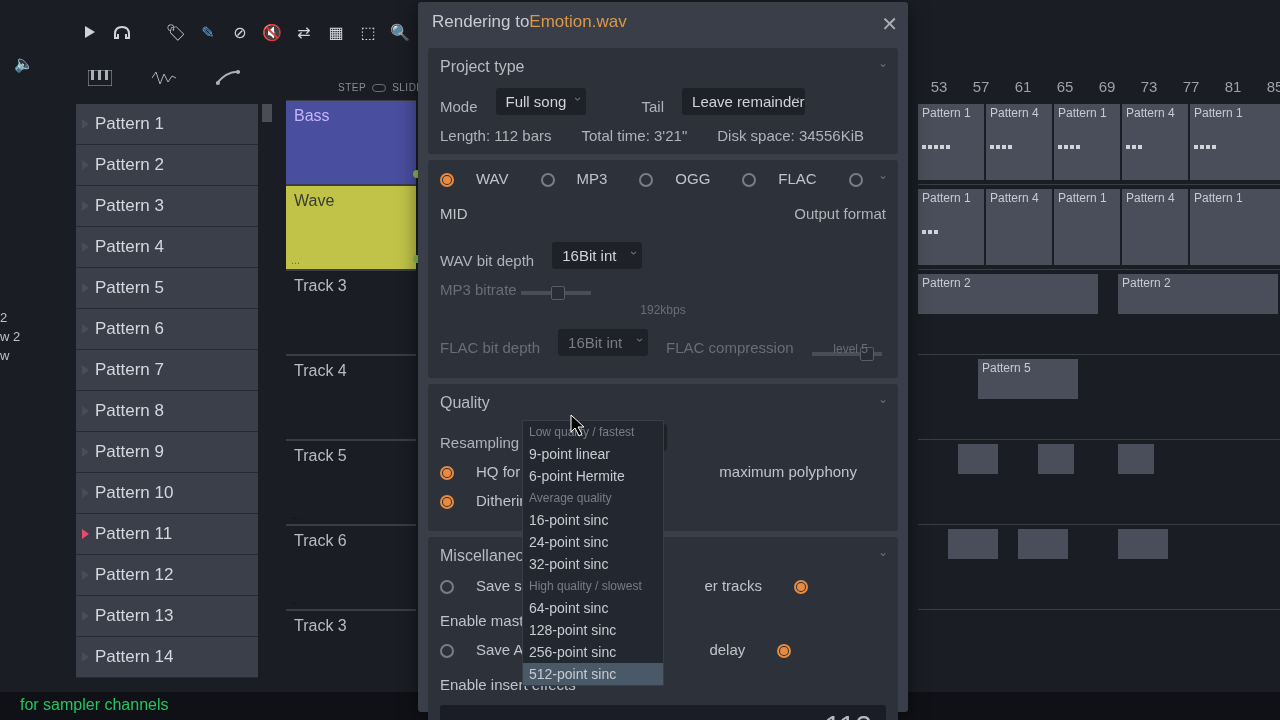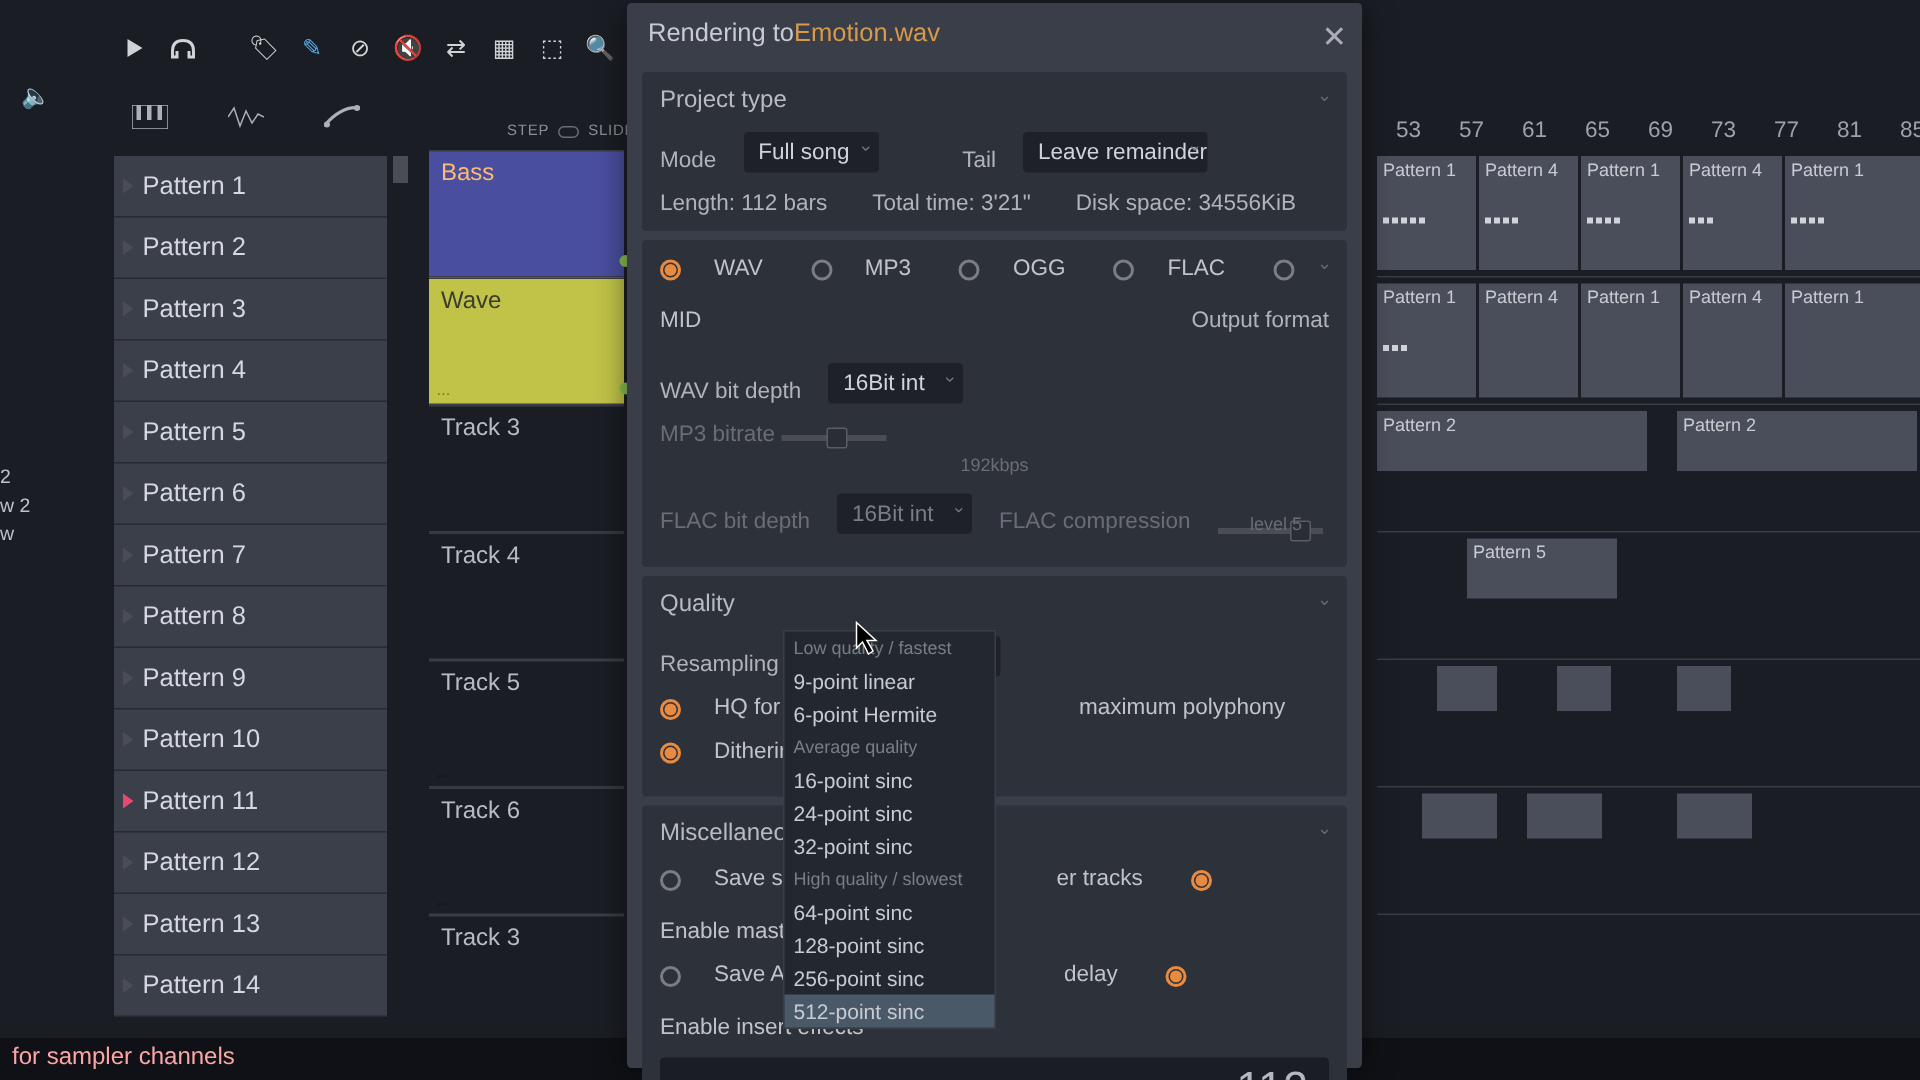--- a/index.html
+++ b/index.html
@@ -24,37 +24,37 @@
 .pattern-item .tri { width: 0; height: 0; border-top: 5px solid transparent; border-bottom: 5px solid transparent; border-left: 7px solid #4a4d55; margin-right: 6px; }
 .pattern-item.selected .tri { border-left-color: #e84a6f; }
 .pattern-scrollbar-stub { position: absolute; top: 104px; left: 262px; width: 10px; height: 18px; background: #4a4d55; }
 
 
 .left-small { position: absolute; top: 310px; left: 0px; color: #bfc2c8; font-size: 13px; }
 
 
 .tracks { position: absolute; top: 100px; left: 286px; width: 130px; }
 .track { height: 85px; border-bottom: 1px solid #3a3d46; border-top: 1px solid #3a3d46; padding: 6px 8px; color: #b8bbc2; font-size: 16px; position: relative; }
-.track.bass { background: #4a4e9e; color: #fdba74; }
+.track.bass { background: #4a4e9e; color: #c4b5fd; }
 .track.wave { background: #c0c348; color: #3a3d2f; }
 .track-z { position: absolute; bottom: 3px; left: 5px; font-size: 11px; color: rgba(0,0,0,0.4); }
 
 
 .timeline-ruler { position: absolute; top: 78px; left: 918px; height: 22px; display: flex; color: #9ea1a8; font-size: 15px; }
 .timeline-ruler span { width: 42px; text-align: center; }
 
 .playlist { position: absolute; top: 100px; left: 918px; width: 362px; }
 .pl-row { height: 85px; border-bottom: 1px solid #3a3d46; position: relative; }
 .pl-clip { position: absolute; background: #4a4e5a; height: 76px; top: 4px; }
 .pl-clip-label { font-size: 12px; color: #c8cbd2; padding: 2px 4px; white-space: nowrap; overflow: hidden; }
 .pl-clip-waveform { height: 50px; display: flex; align-items: center; padding: 0 4px; gap: 2px; }
 .wf-dot { width: 4px; height: 4px; background: #d0d3da; }
 
 
-.status-bar { position: absolute; bottom: 0; left: 0; right: 0; height: 28px; background: #0f1116; color: #fca5a5; font-size: 16px; padding: 4px 8px; }
+.status-bar { position: absolute; bottom: 0; left: 0; right: 0; height: 28px; background: #0f1116; color: #22c55e; font-size: 16px; padding: 4px 20px; }
 
 
 .dialog { position: absolute; top: 2px; left: 418px; width: 490px; height: 710px; background: #3a3e48; border-radius: 3px; box-shadow: 0 4px 20px rgba(0,0,0,0.5); }
 .dialog-title { padding: 10px 14px; color: #c8cbd2; font-size: 17px; display: flex; align-items: center; }
 .dialog-title .filename { color: #d89a4a; }
 .dialog-close { position: absolute; right: 10px; top: 10px; color: #aaadb4; font-size: 20px; cursor: pointer; }
 
 .section { margin: 6px 10px; background: #2d313a; border-radius: 3px; padding: 10px 12px; position: relative; }
 .section-title { color: #b8bbc2; font-size: 16px; margin-bottom: 12px; }
 .section-collapse { position: absolute; right: 10px; top: 8px; color: #6a6d75; font-size: 12px; }

